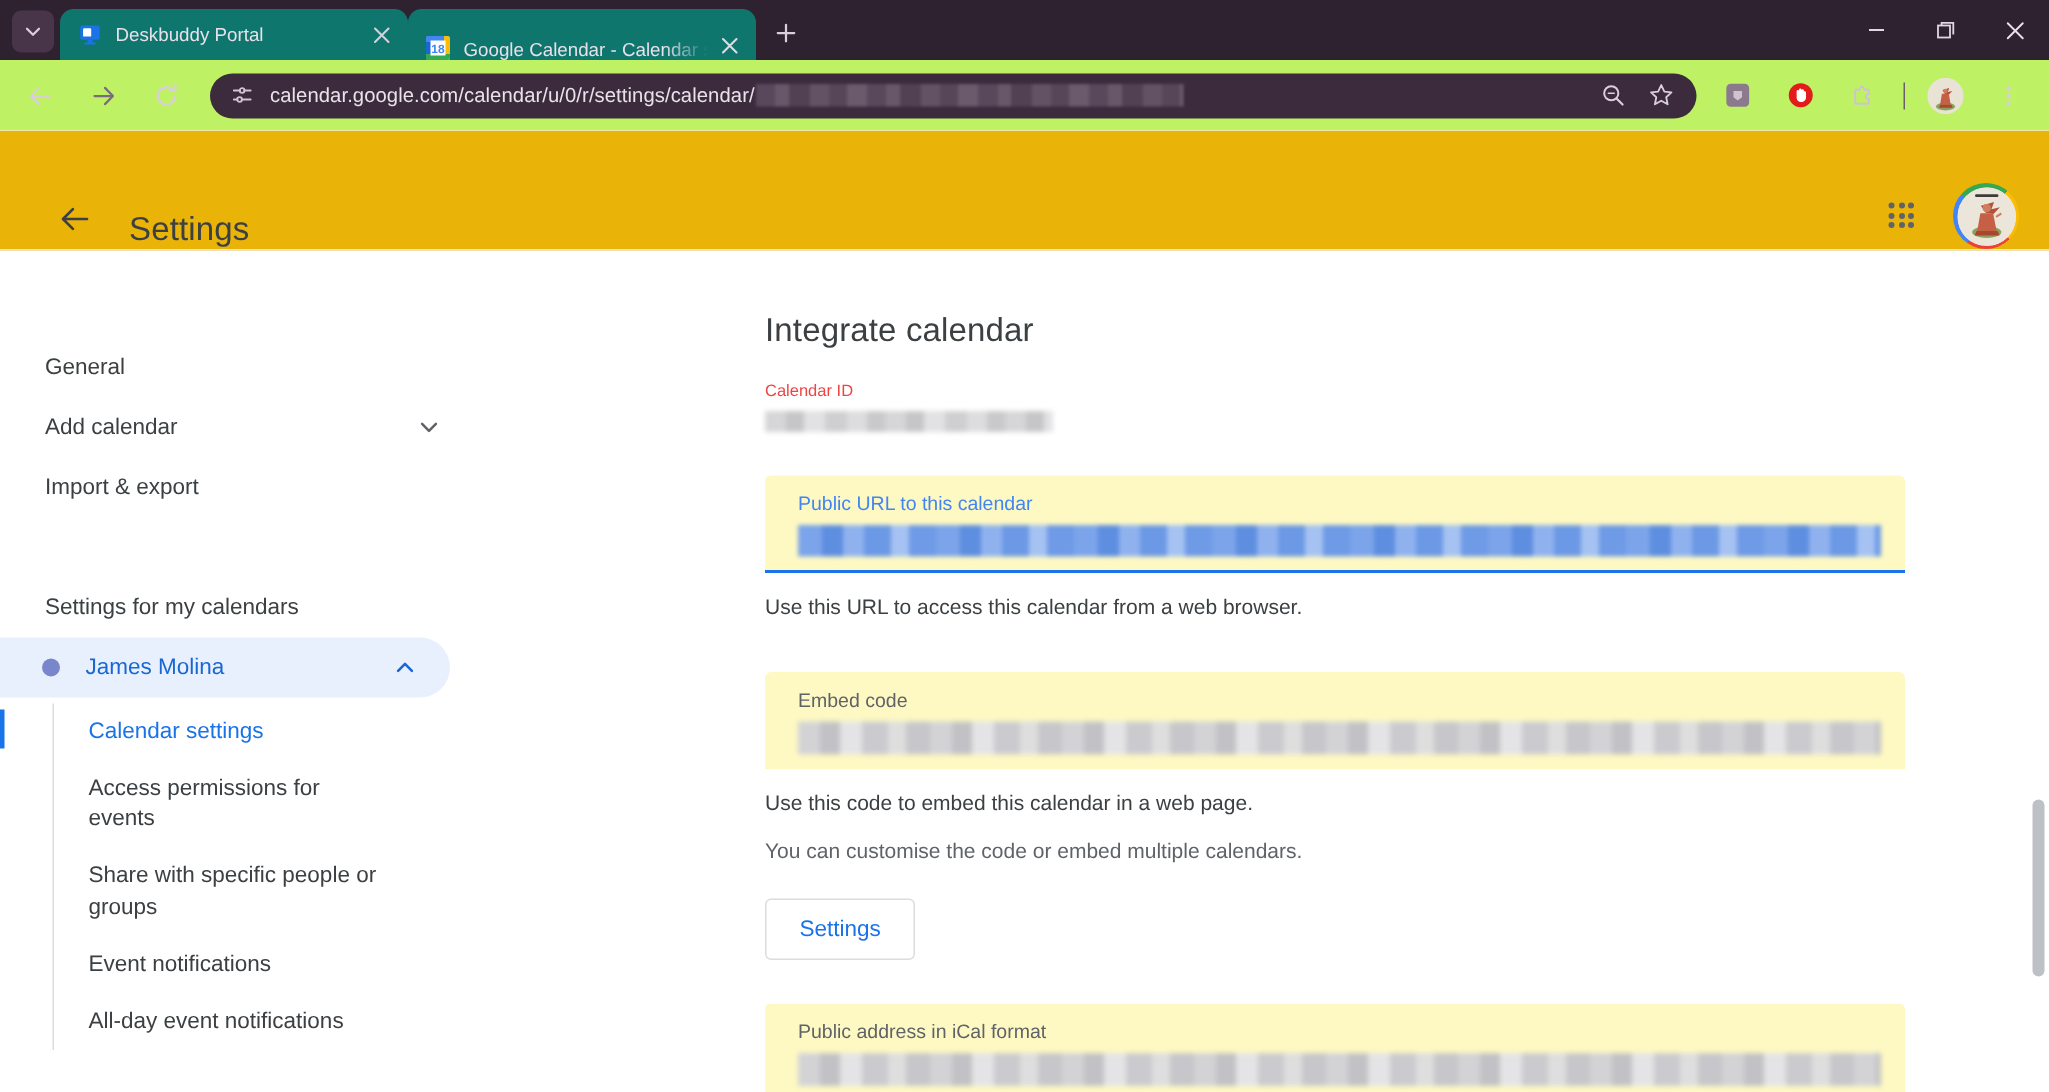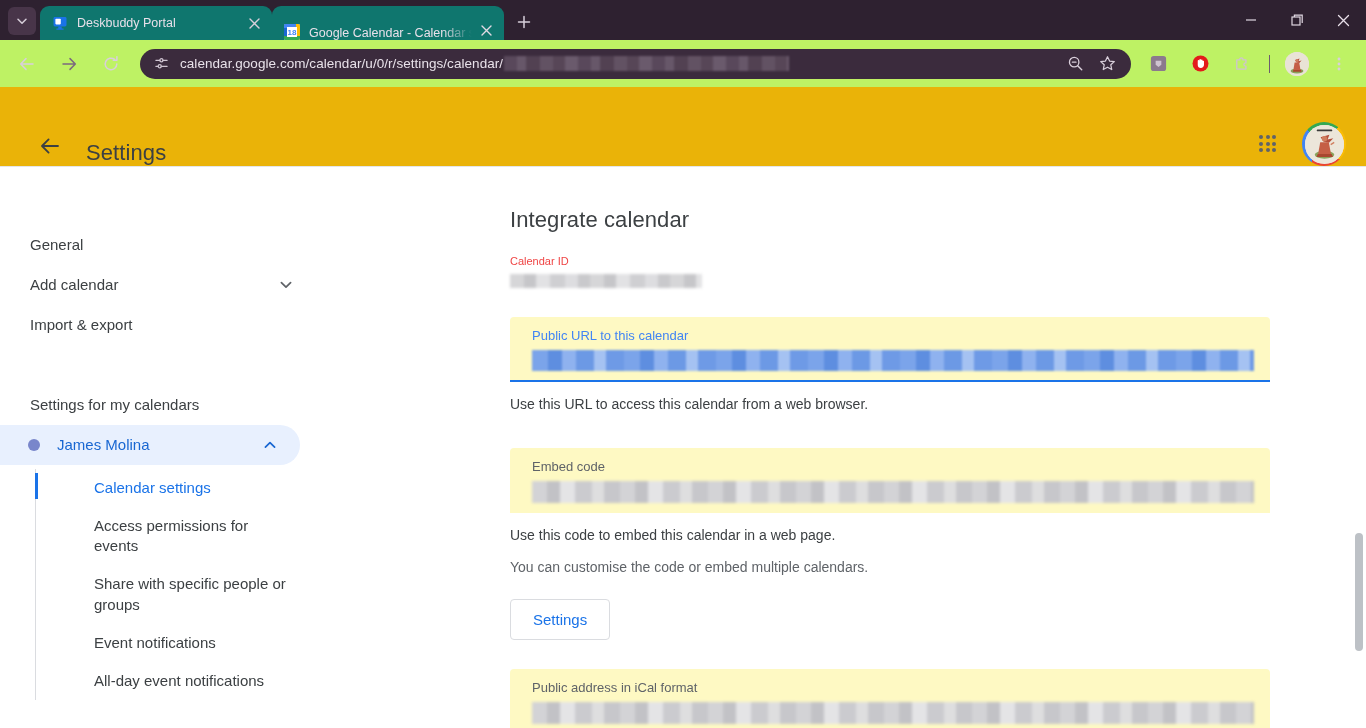--- a/index.html
+++ b/index.html
@@ -314,21 +314,20 @@
     width: 12px; height: 12px;
     border-radius: 50%;
     background: #7986cb;
     flex: 0 0 auto;
     margin-right: 17px;
   }
   .cal-item .chev { margin-left: auto; display:flex; align-items:center; }
 
   .sub-list {
     margin-top: 4px;
-    padding-left: 35px;
     border-left: 1px solid #dadce0;
     margin-left: 35px;
   }
   .sub-item {
     font-size: 15px;
     color: #3c4043;
     padding: 9px 20px 9px 23px;
     line-height: 1.35;
     cursor: pointer;
     max-width: 240px;

